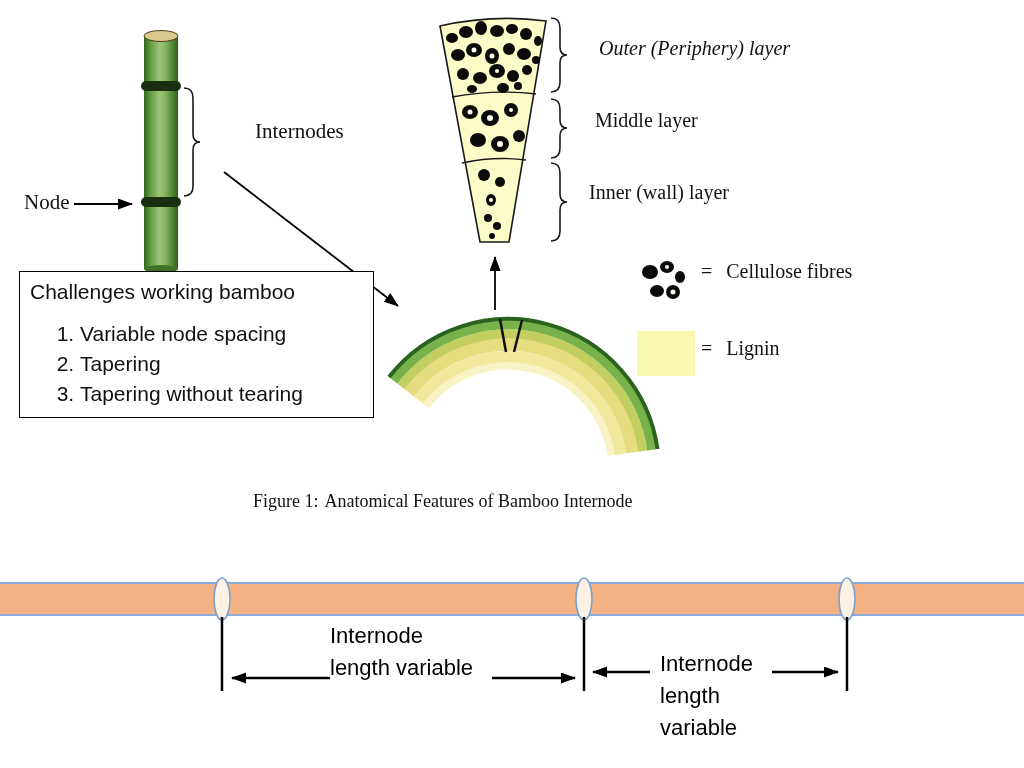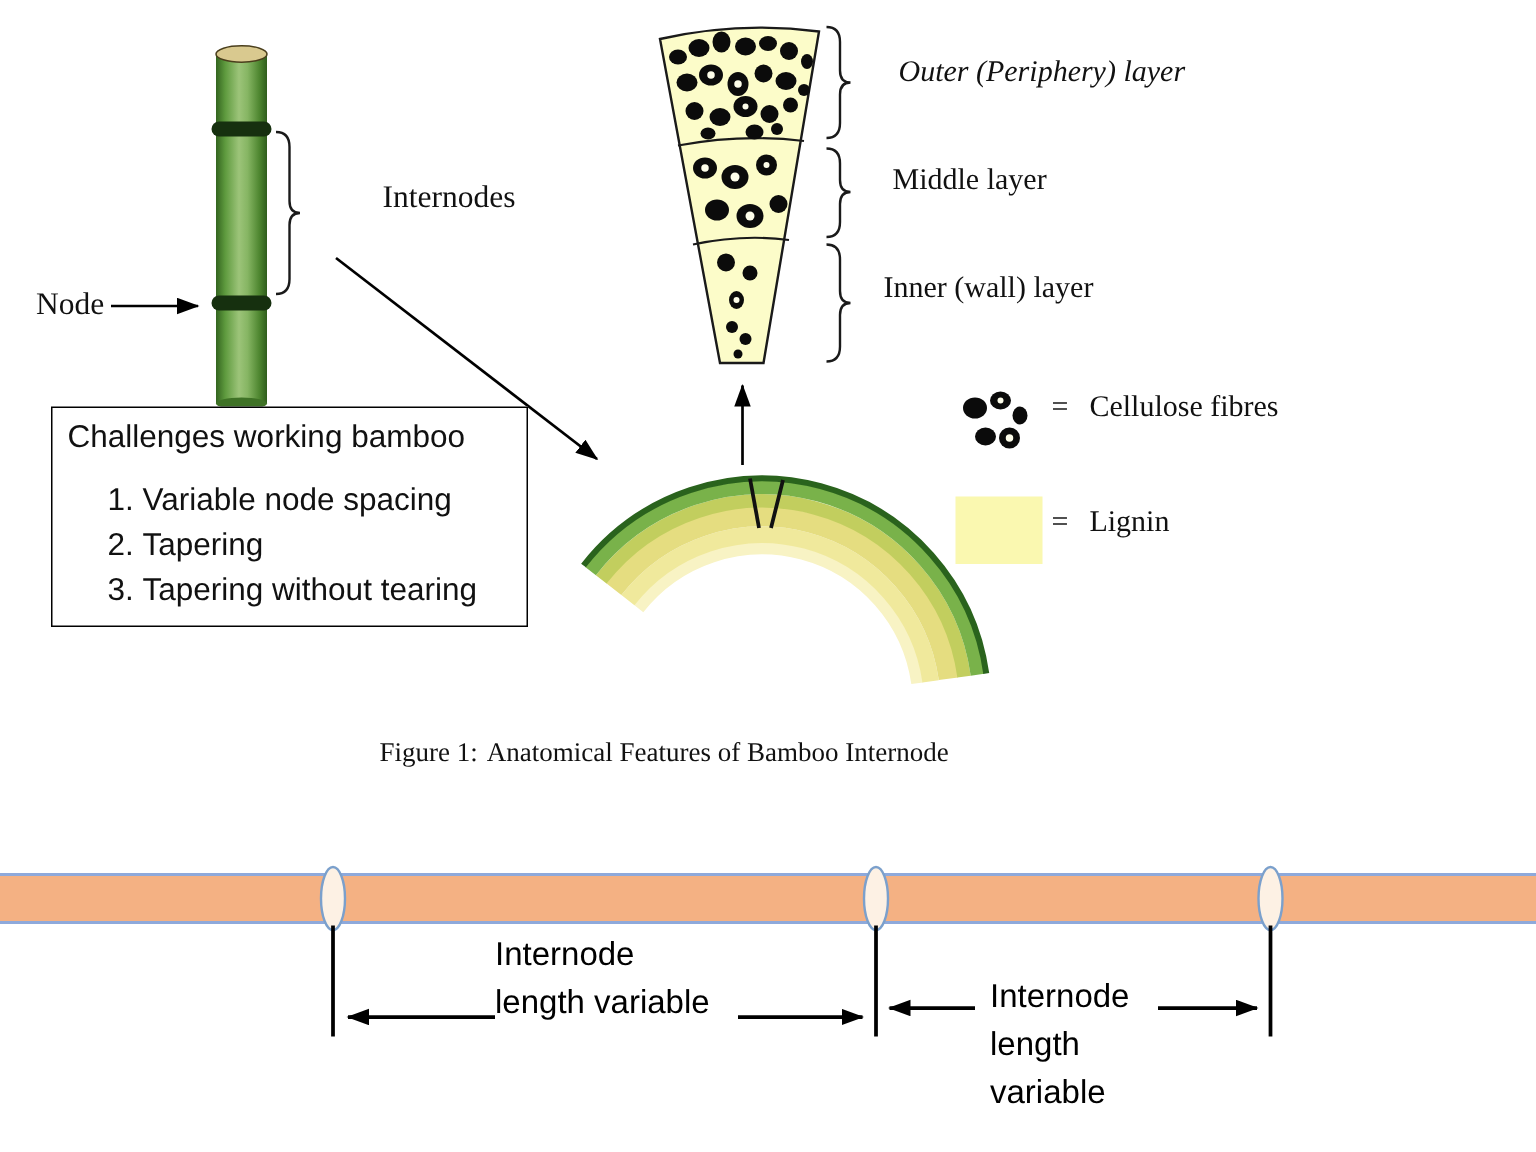--- a/index.html
+++ b/index.html
@@ -14,21 +14,21 @@
   .abs{position:absolute;}
   .svg-layer{position:absolute;left:0;top:0;}
   .fig-label{font-size:20px;white-space:nowrap;}
   .fig-label-lg{font-size:21px;white-space:nowrap;}
   .legend-row{font-size:20px;white-space:nowrap;}
   .legend-row .eq{display:inline-block;margin-right:14px;}
   .multi-line{font-size:20px;line-height:33px;white-space:nowrap;}
   .caption{font-size:18px;white-space:nowrap;}
   .caption .prefix{font-weight:normal;}
   .caption .rest{margin-left:6px;}
-  .challenges{position:absolute;left:34px;top:271px;width:318px;border:1.6px solid #000;
+  .challenges{position:absolute;left:19px;top:271px;width:355px;border:1.6px solid #000;
               background:#fff;font-family:"Liberation Sans", sans-serif;font-size:21px;
               padding:5px 0 8px 0;box-sizing:border-box;}
   .challenges .title{padding-left:10px;line-height:29px;}
   .challenges ol{margin:13px 0 0 0;padding-left:60px;}
   .challenges li{line-height:30px;}
   .culm-label{position:absolute;font-family:"Liberation Sans", sans-serif;font-size:22px;
               line-height:32px;color:#000;white-space:nowrap;}
   .culm-rect{fill:var(--culm-fill);}
   .culm-edge{stroke:var(--culm-border);stroke-width:2;}
   .wedge-body{fill:var(--wedge-fill);stroke:#1a1a1a;stroke-width:1.6;}

